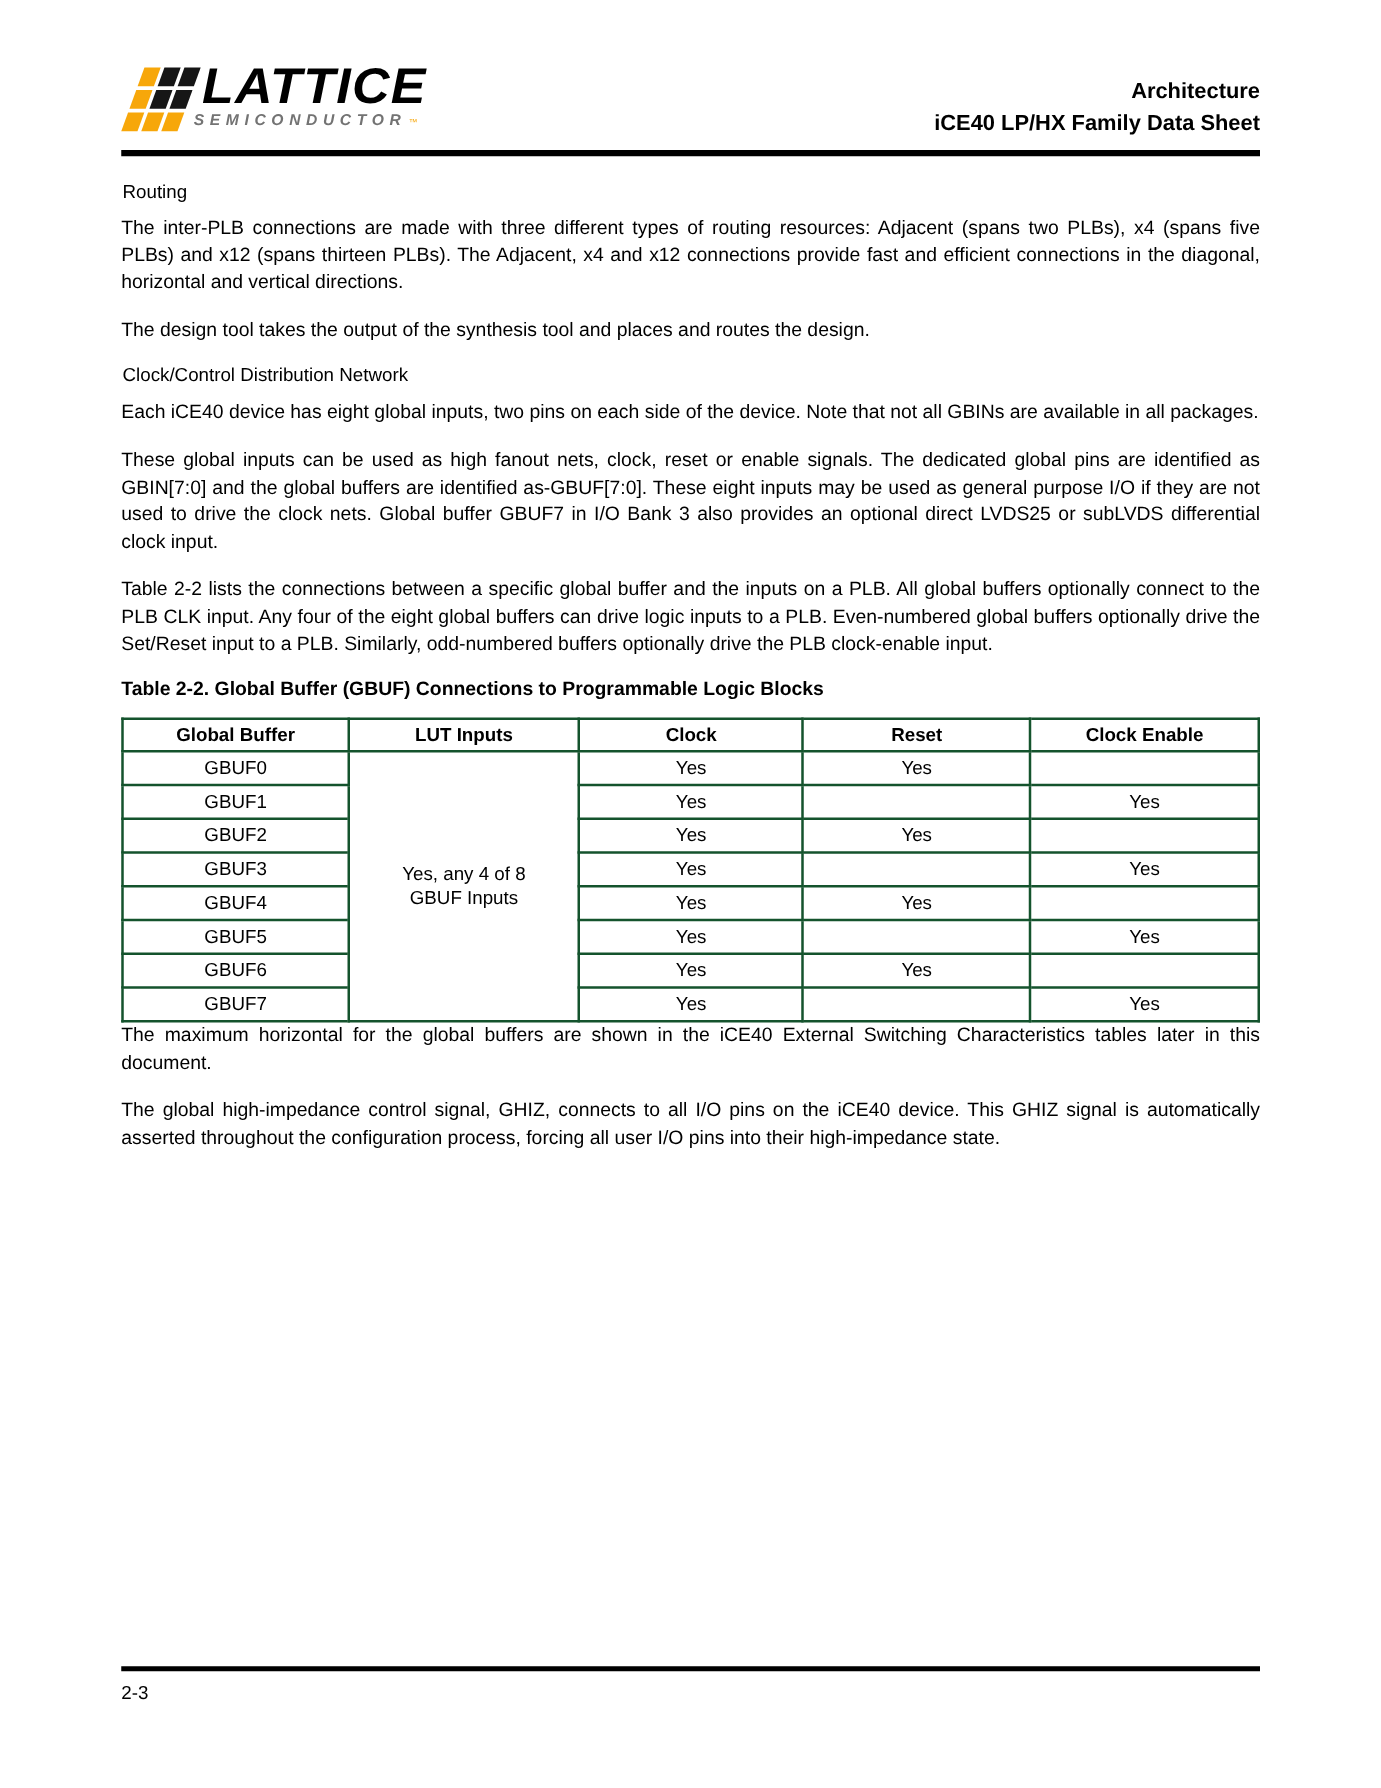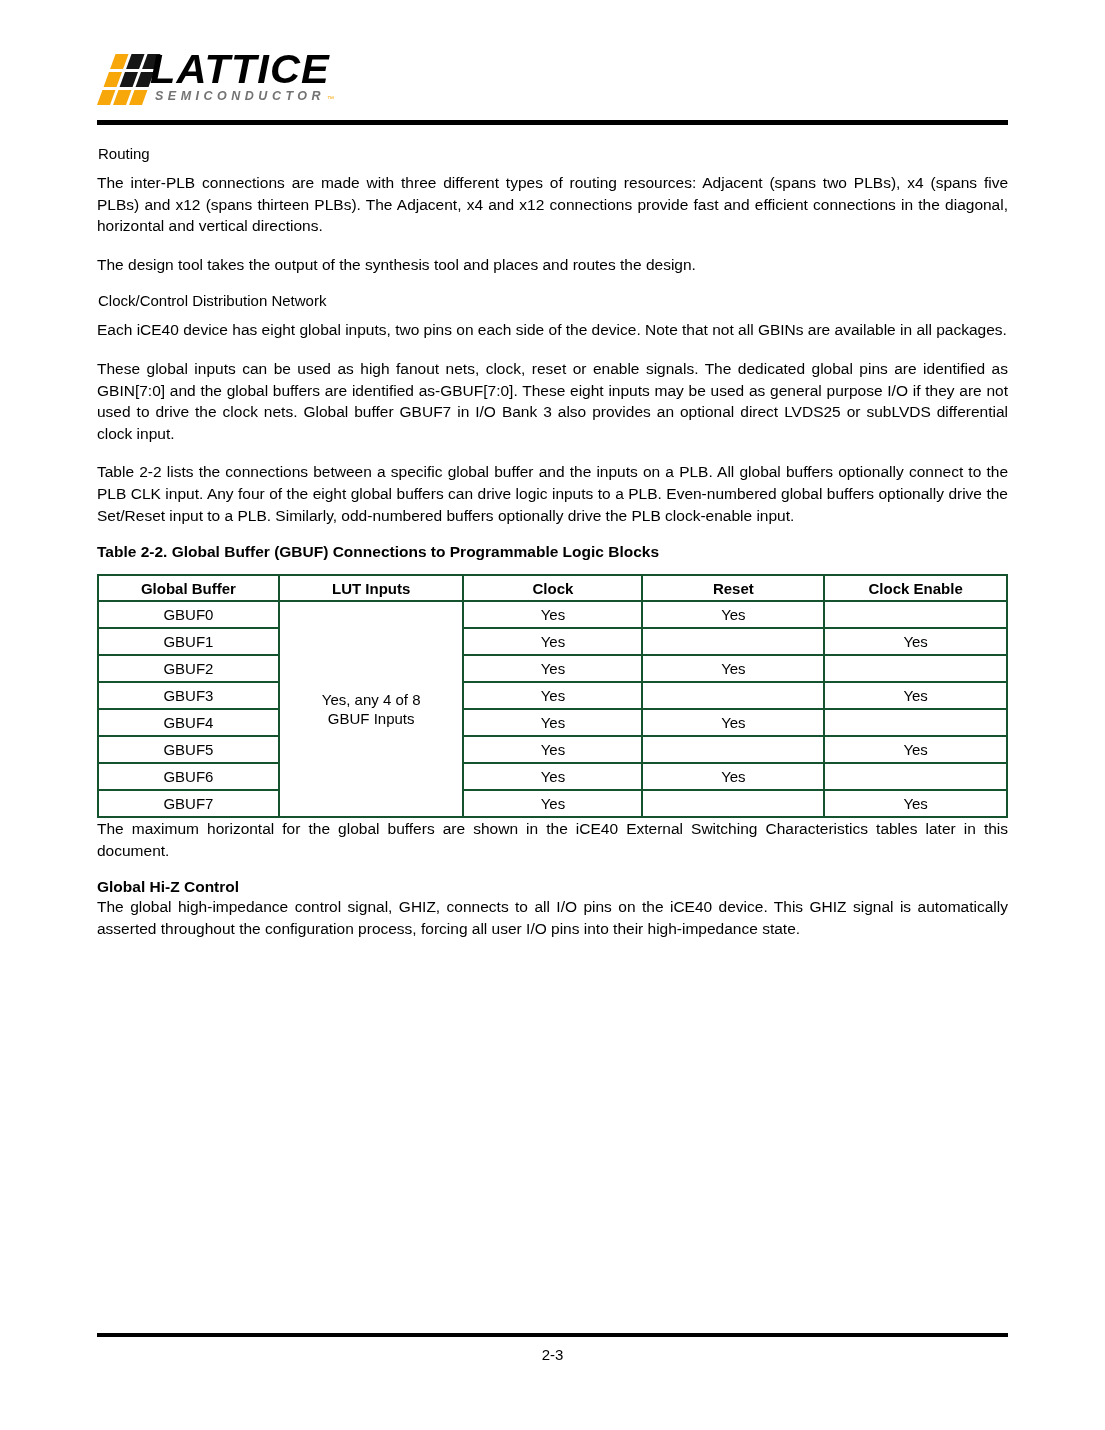--- a/index.html
+++ b/index.html
@@ -5,21 +5,21 @@
   html,body{margin:0;padding:0;background:#ffffff;}
   body{
     width:1105px;height:1430px;position:relative;overflow:hidden;
     font-family:"Liberation Sans",sans-serif;color:#000;
   }
   .brand-row{
     position:absolute;top:50px;left:97px;width:911px;
     display:flex;justify-content:space-between;align-items:flex-start;
   }
   
-  .logo{display:flex;gap:8px;align-items:flex-start;}
+  .logo{display:flex;gap:8px;align-items:flex-start;text-align:right;}
   .logo-grid{
     margin-top:4px;
     display:grid;grid-template-columns:repeat(3,13px);grid-auto-rows:15px;gap:3px;
     transform:skewX(-20deg);transform-origin:bottom left;
   }
   .sq{display:block;width:13px;height:15px;}
   .sq.y{background:#F7A70A;}
   .sq.k{background:#161616;}
   .logo-text{display:flex;flex-direction:column;}
   .logo-brand{
@@ -52,21 +52,21 @@
   table.gbuf{width:100%;border-collapse:collapse;table-layout:fixed;}
   table.gbuf th,table.gbuf td{
     border:2px solid #14532d;text-align:center;vertical-align:middle;
     font-size:15px;padding:0;height:25px;
   }
   table.gbuf th{font-weight:bold;height:24px;}
   td.lut{line-height:19px;}
   .after-table{margin-top:29px;}
   
   .footer-rule{position:absolute;top:1333px;left:97px;width:911px;height:4px;background:#000;}
-  .page-number{position:absolute;top:1346px;left:97px;width:911px;text-align:center;font-size:15px;}
+  .page-number{position:absolute;top:1346px;left:97px;width:911px;text-align:left;font-size:15px;}
 </style>
 </head>
 <body>
 
 <div class="brand-row">
   <div class="logo">
     <div class="logo-grid">
       <span class="sq y"></span>
       <span class="sq k"></span>
       <span class="sq k"></span>
@@ -77,20 +77,24 @@
       <span class="sq y"></span>
       <span class="sq y"></span>
     </div>
     <div class="logo-text">
       <span class="logo-brand">LATTICE</span>
       <span class="logo-sub-row">
         <span class="logo-sub">SEMICONDUCTOR</span>
         <span class="logo-tm">™</span>
       </span>
     </div>
+  </div>
+  <div class="doc-titles">
+    <div>Architecture</div>
+    <div>iCE40 LP/HX Family Data Sheet</div>
   </div>
 </div>
 <div class="header-rule"></div>
 
 <div class="content">
 
   <h1 class="section">Routing</h1>
   <p class="body">The inter-PLB connections are made with three different types of routing resources: Adjacent (spans two PLBs), x4 (spans five PLBs) and x12 (spans thirteen PLBs). The Adjacent, x4 and x12 connections provide fast and efficient connections in the diagonal, horizontal and vertical directions.</p>
   <p class="body">The design tool takes the output of the synthesis tool and places and routes the design.</p>
 
@@ -169,19 +173,18 @@
         <td>GBUF7</td>
         <td>Yes</td>
         <td></td>
         <td>Yes</td>
       </tr>
     </tbody>
   </table>
 
   <p class="body after-table">The maximum horizontal for the global buffers are shown in the iCE40 External Switching Characteristics tables later in this document.</p>
 
-  <h3 class="sub">Global Hi-Z Control</h3>
   <p class="body tight">The global high-impedance control signal, GHIZ, connects to all I/O pins on the iCE40 device. This GHIZ signal is automatically asserted throughout the configuration process, forcing all user I/O pins into their high-impedance state.</p>
 
 </div>
 
 <div class="footer-rule"></div>
 <div class="page-number">2-3</div>
 
 </body></html>

